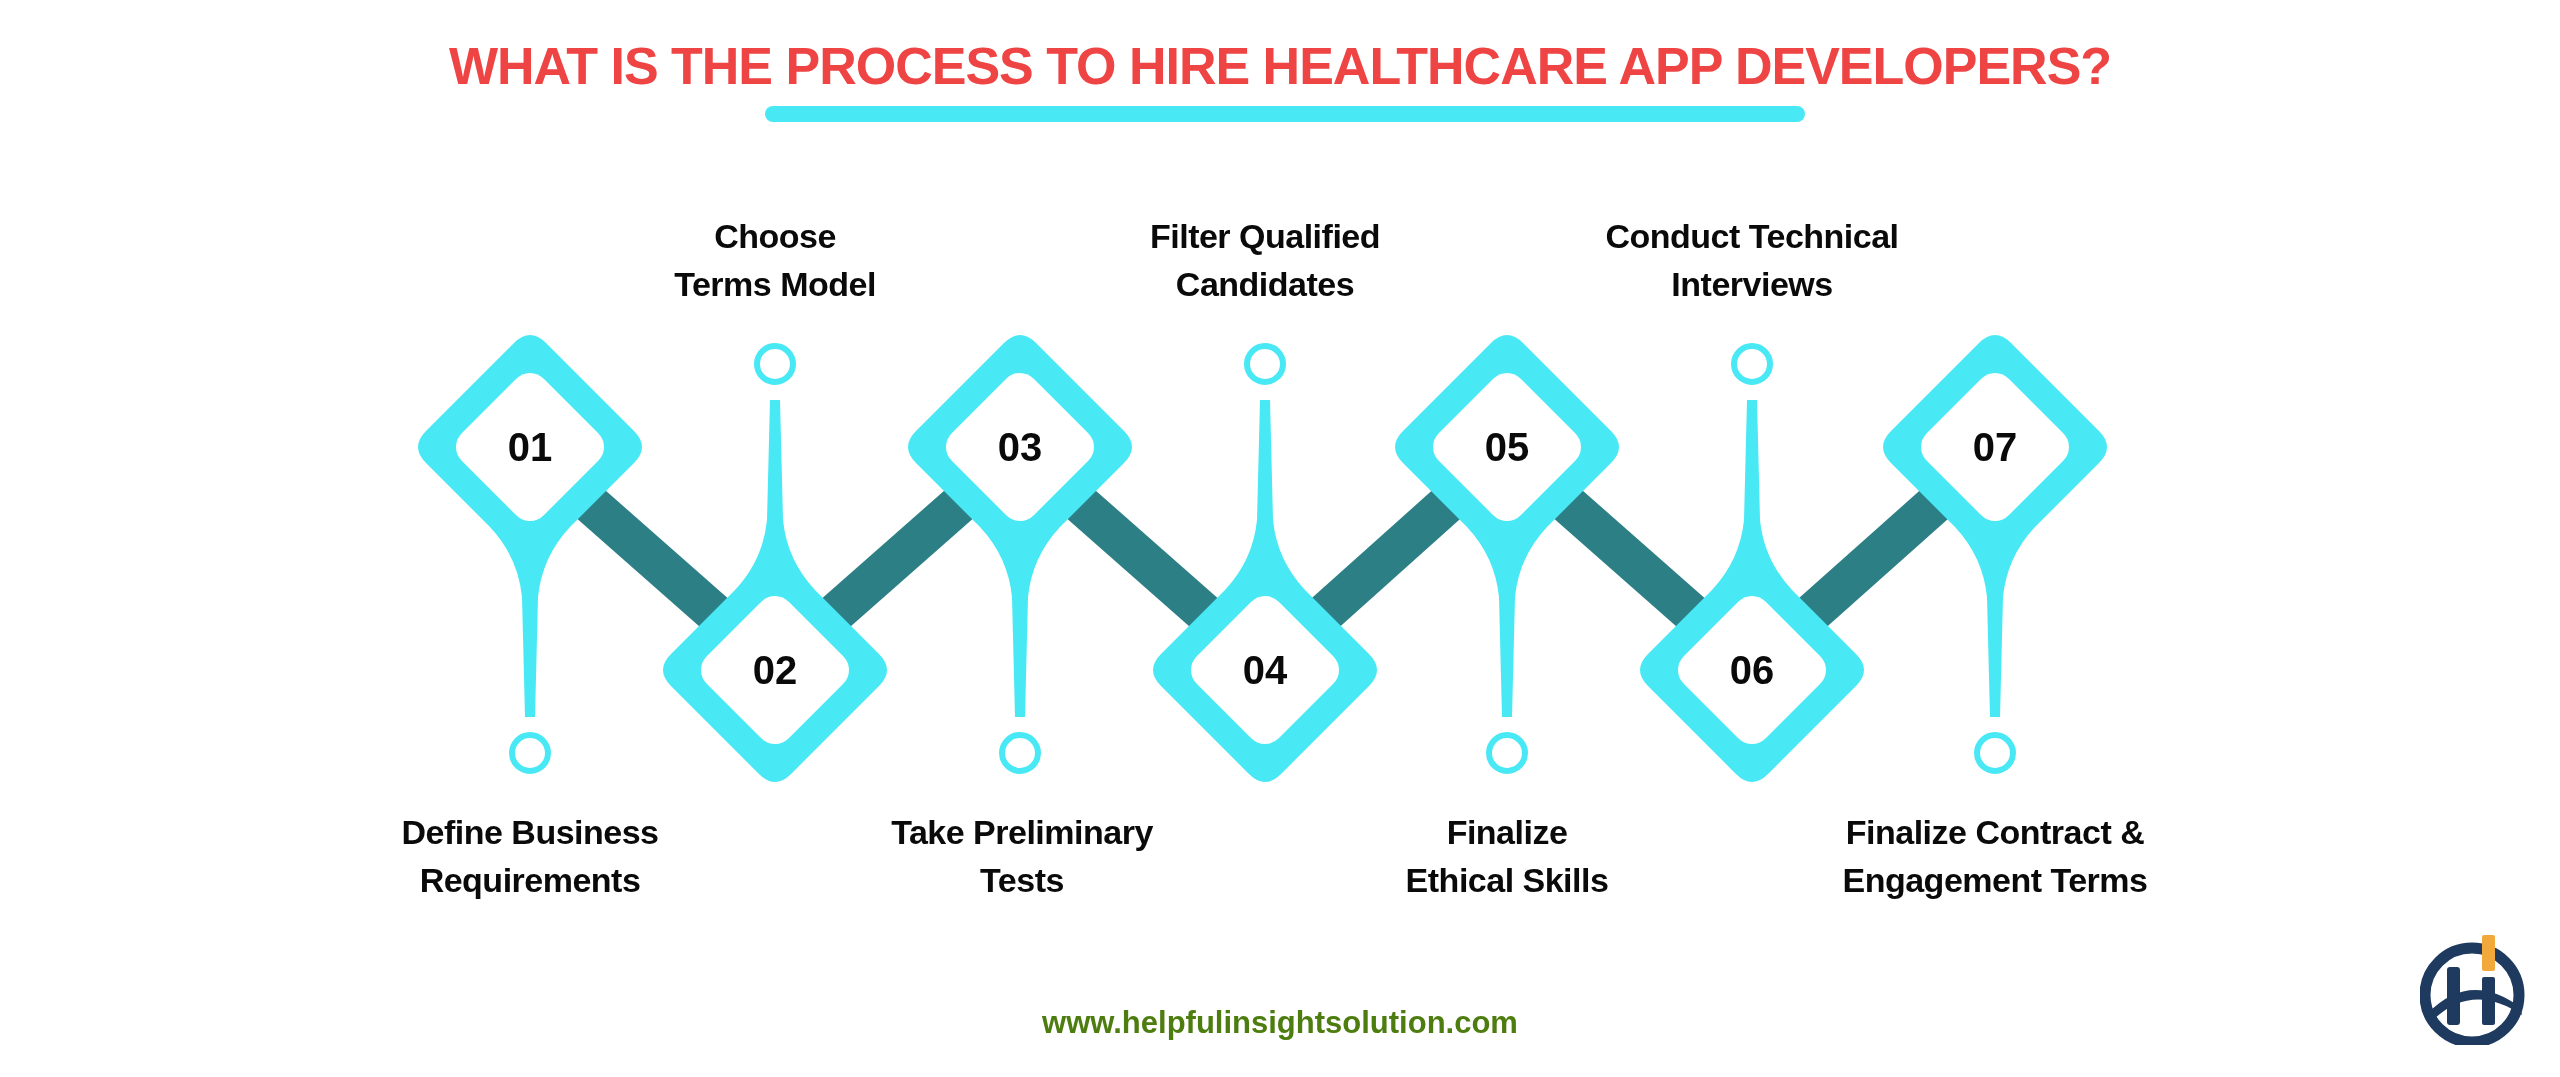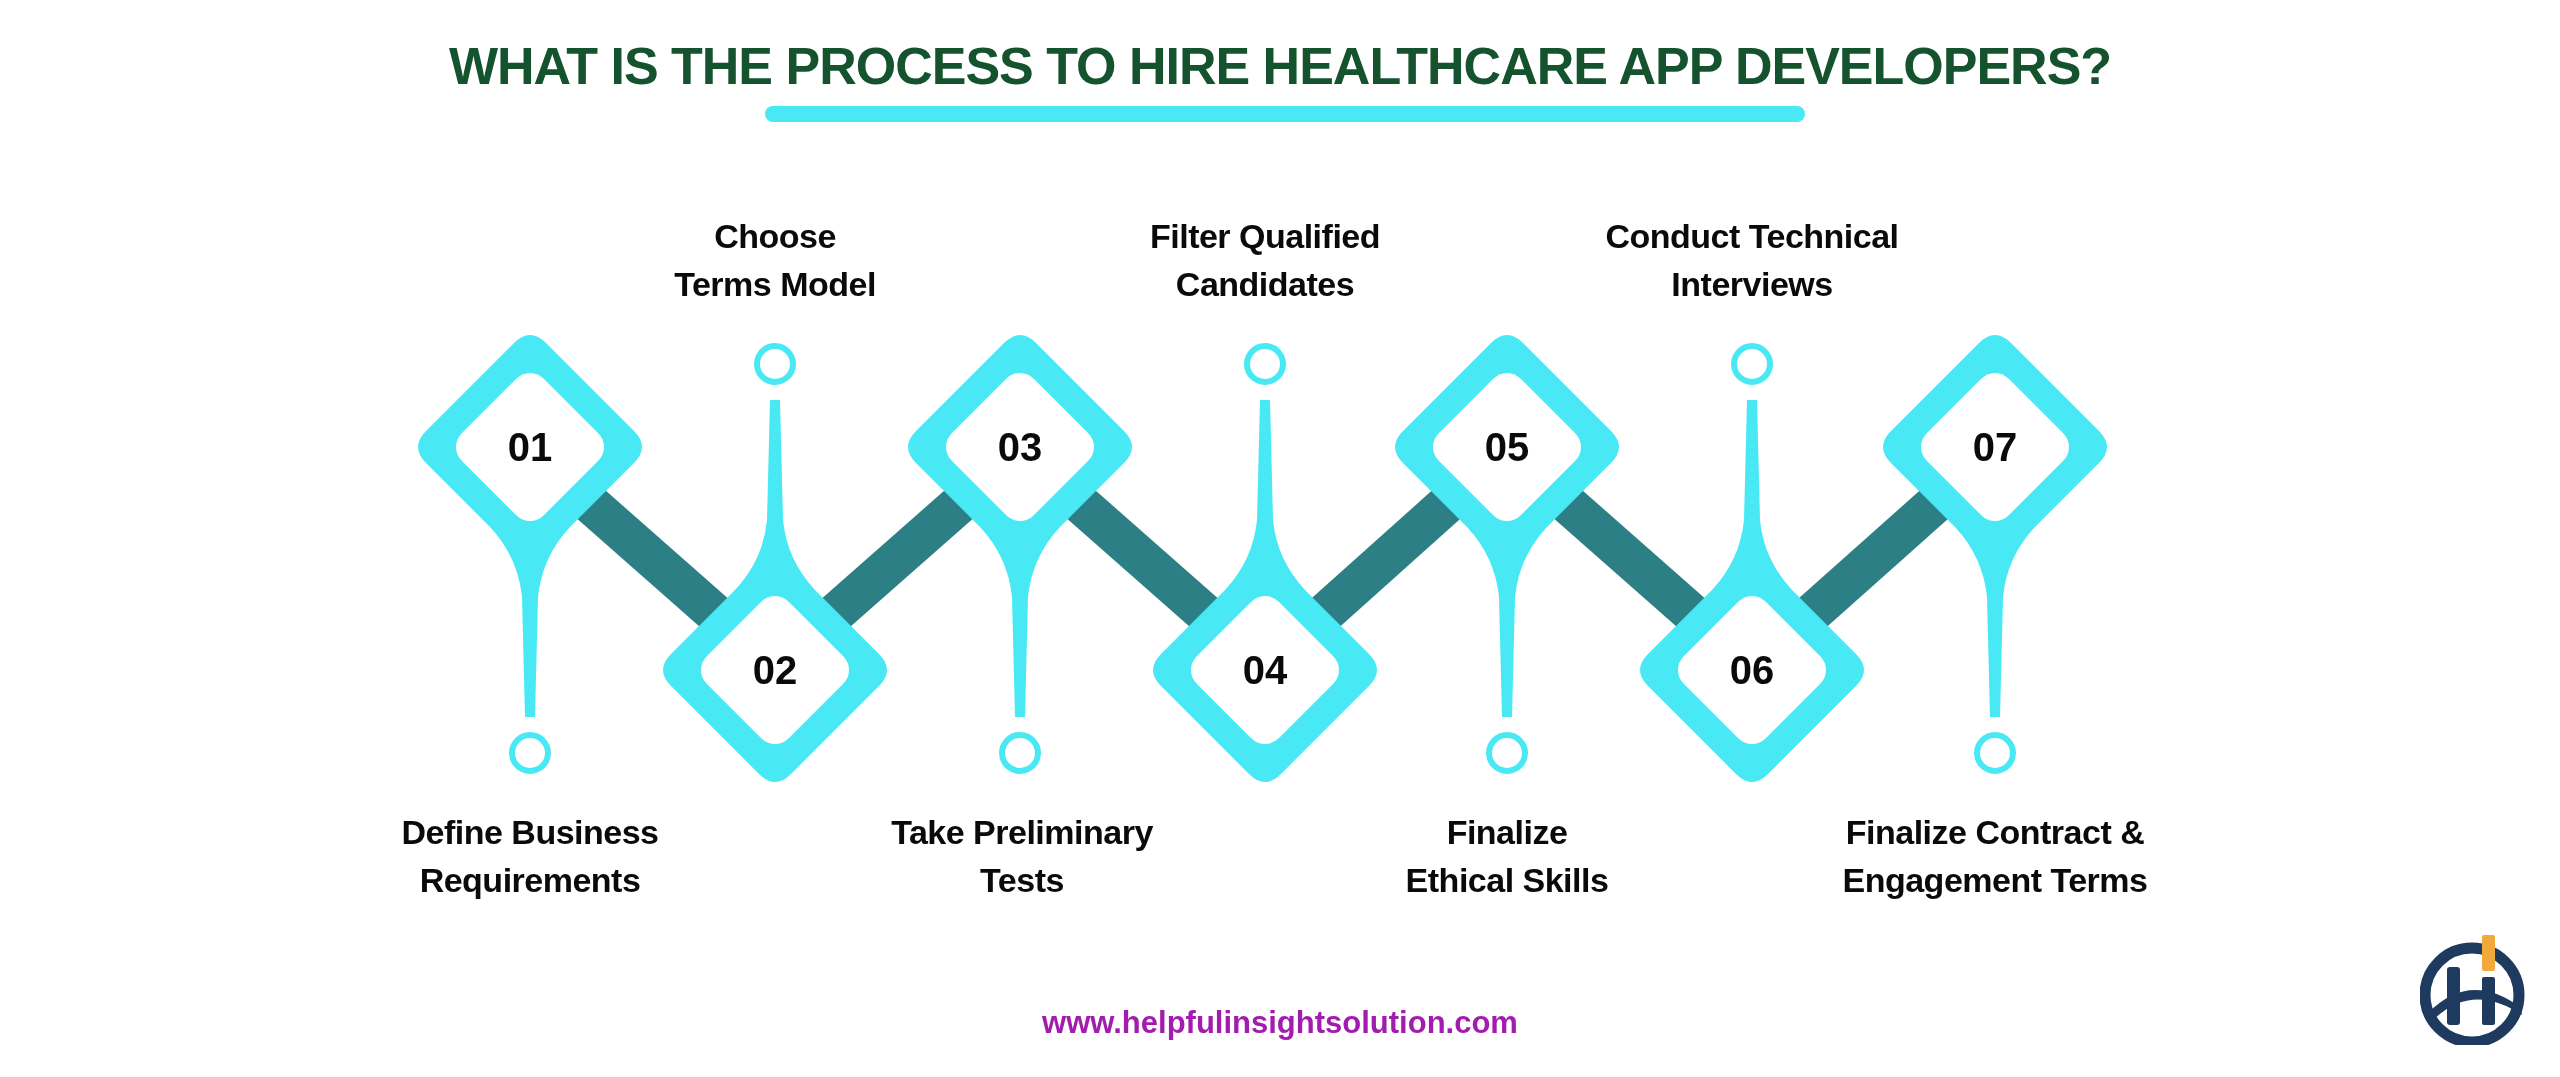--- a/index.html
+++ b/index.html
@@ -1,28 +1,28 @@
 <!DOCTYPE html>
 <html><head>
 <meta charset="utf-8">
 <style>
   html, body { margin:0; padding:0; background:#ffffff; }
   body { width:2560px; height:1077px; position:relative; overflow:hidden;
          font-family:"Liberation Sans", "DejaVu Sans", sans-serif; color:#0a0a0a; }
   .title { position:absolute; left:0; top:36px; width:2560px; text-align:center;
-           font-size:52px; font-weight:700; letter-spacing:-1px; color:#14532d; }
+           font-size:52px; font-weight:700; letter-spacing:-1px; color:#ef4444; }
   .underline { position:absolute; left:765px; top:106px; width:1040px; height:16px;
                border-radius:8px; background:#48E8F5; }
   svg.diagram { position:absolute; left:0; top:0; }
   .label { position:absolute; width:420px; text-align:center; font-size:34px; font-weight:700;
            line-height:48px; color:#0a0a0a; letter-spacing:-0.5px; }
   .label span { display:block; }
   .num { font-family:"Liberation Sans", sans-serif; font-weight:700; font-size:40px; fill:#0a0a0a; }
   .url { position:absolute; left:0; width:2560px; top:1005px; text-align:center;
-         font-size:31px; font-weight:700; color:#a21caf; }
+         font-size:31px; font-weight:700; color:#4d7c0f; }
   .logo { position:absolute; left:2420px; top:915px; width:110px; height:130px; }
 </style>
 </head>
 <body>
 
 <div class="title">WHAT IS THE PROCESS TO HIRE HEALTHCARE APP DEVELOPERS?</div>
 <div class="underline"></div>
 
 <svg class="diagram" width="2560" height="1077" viewBox="0 0 2560 1077">
   <defs>

